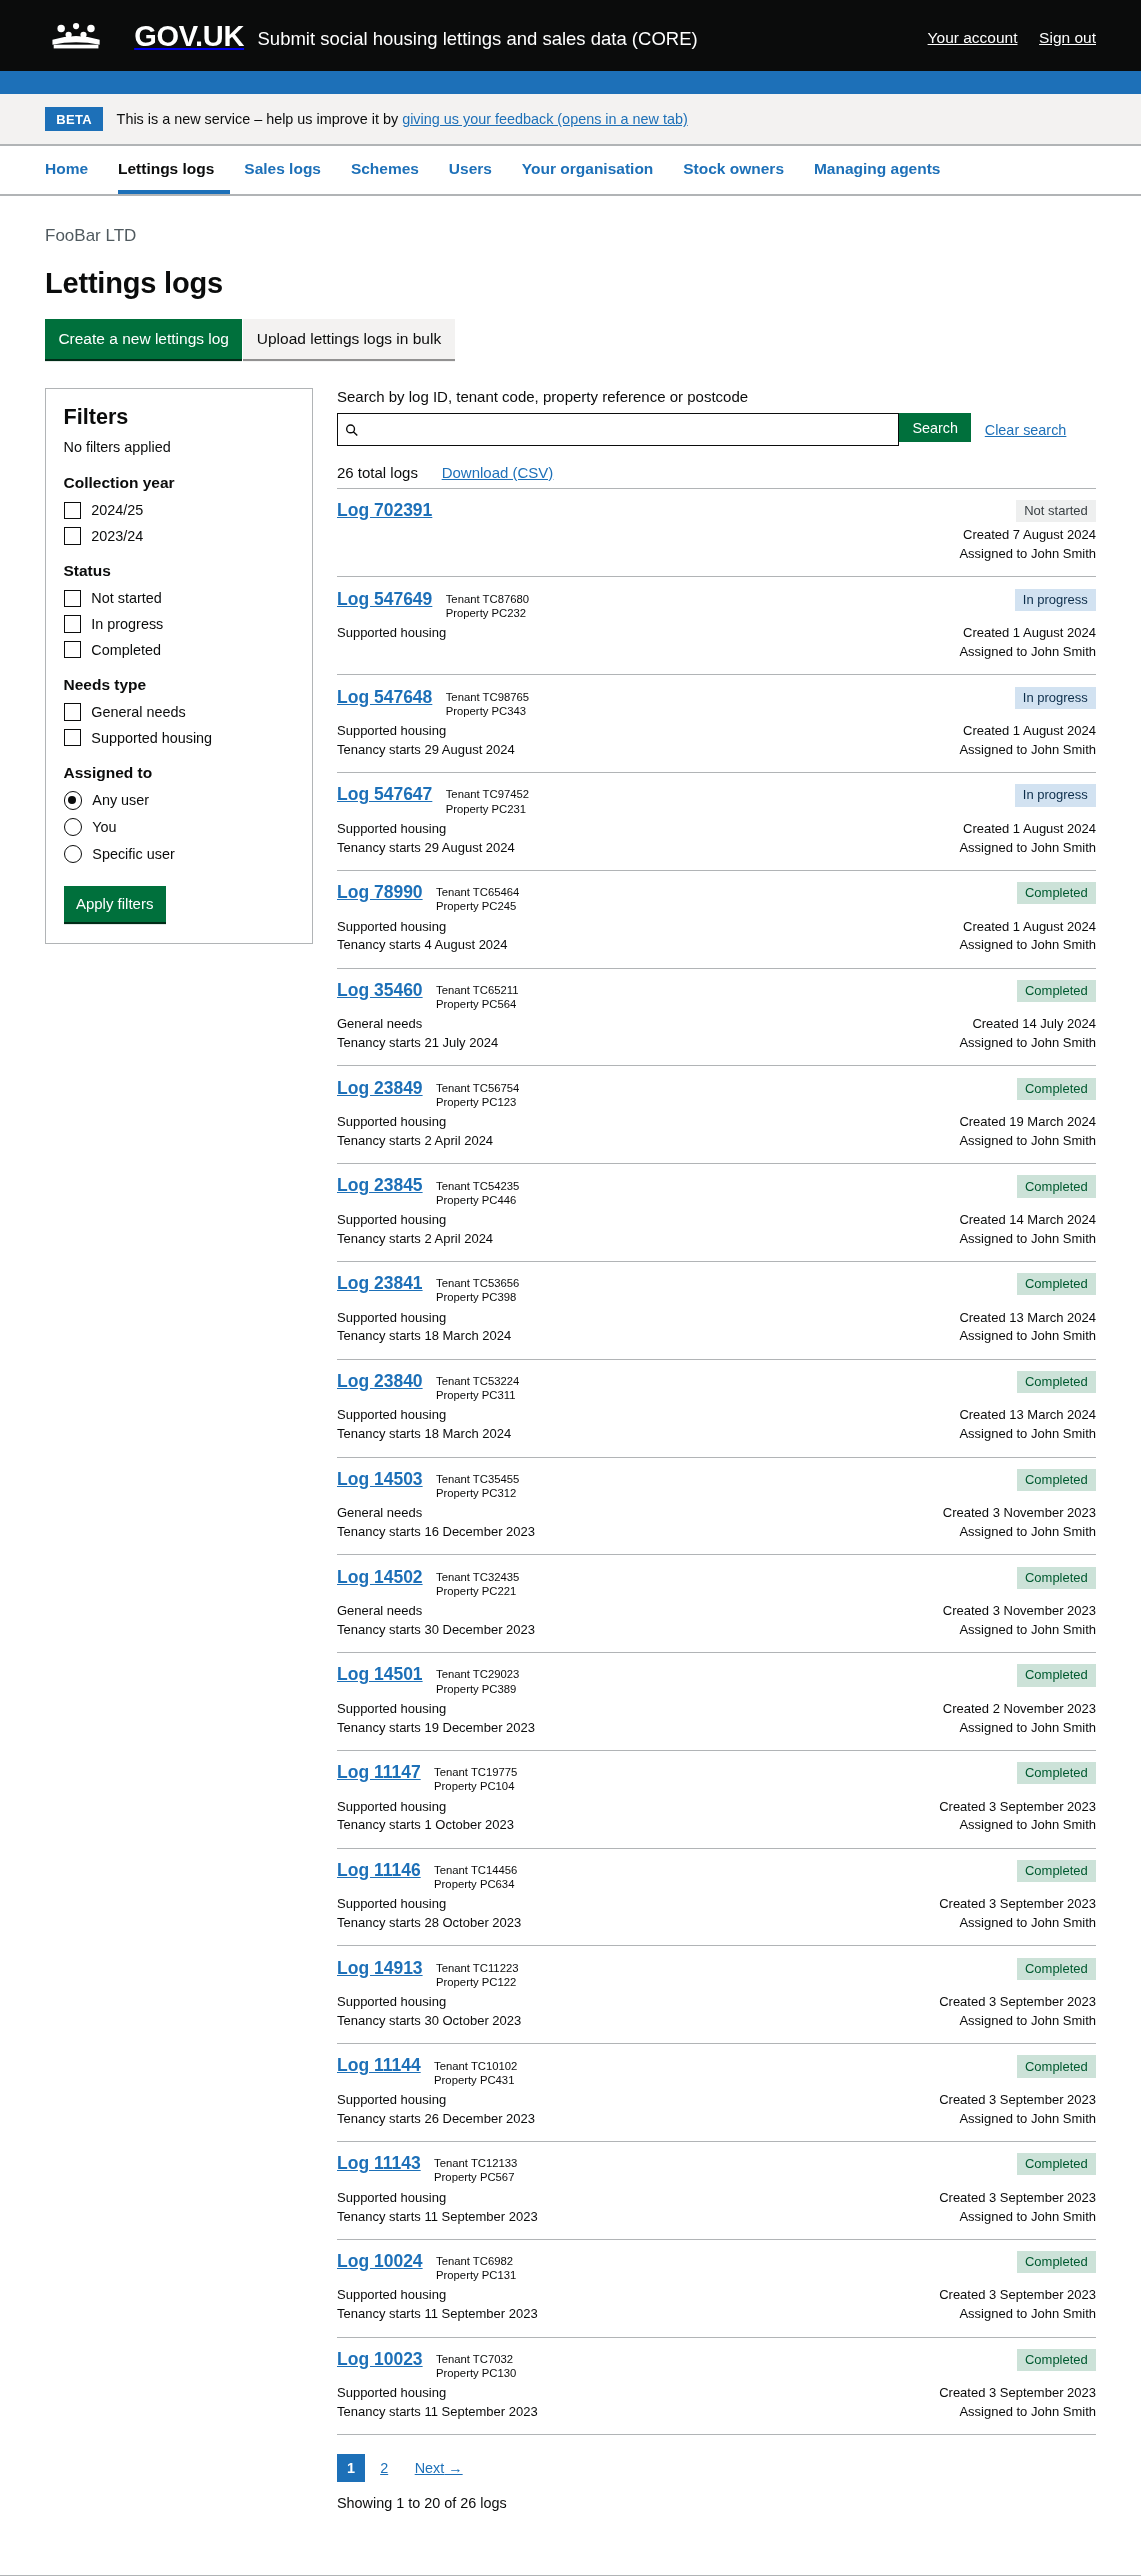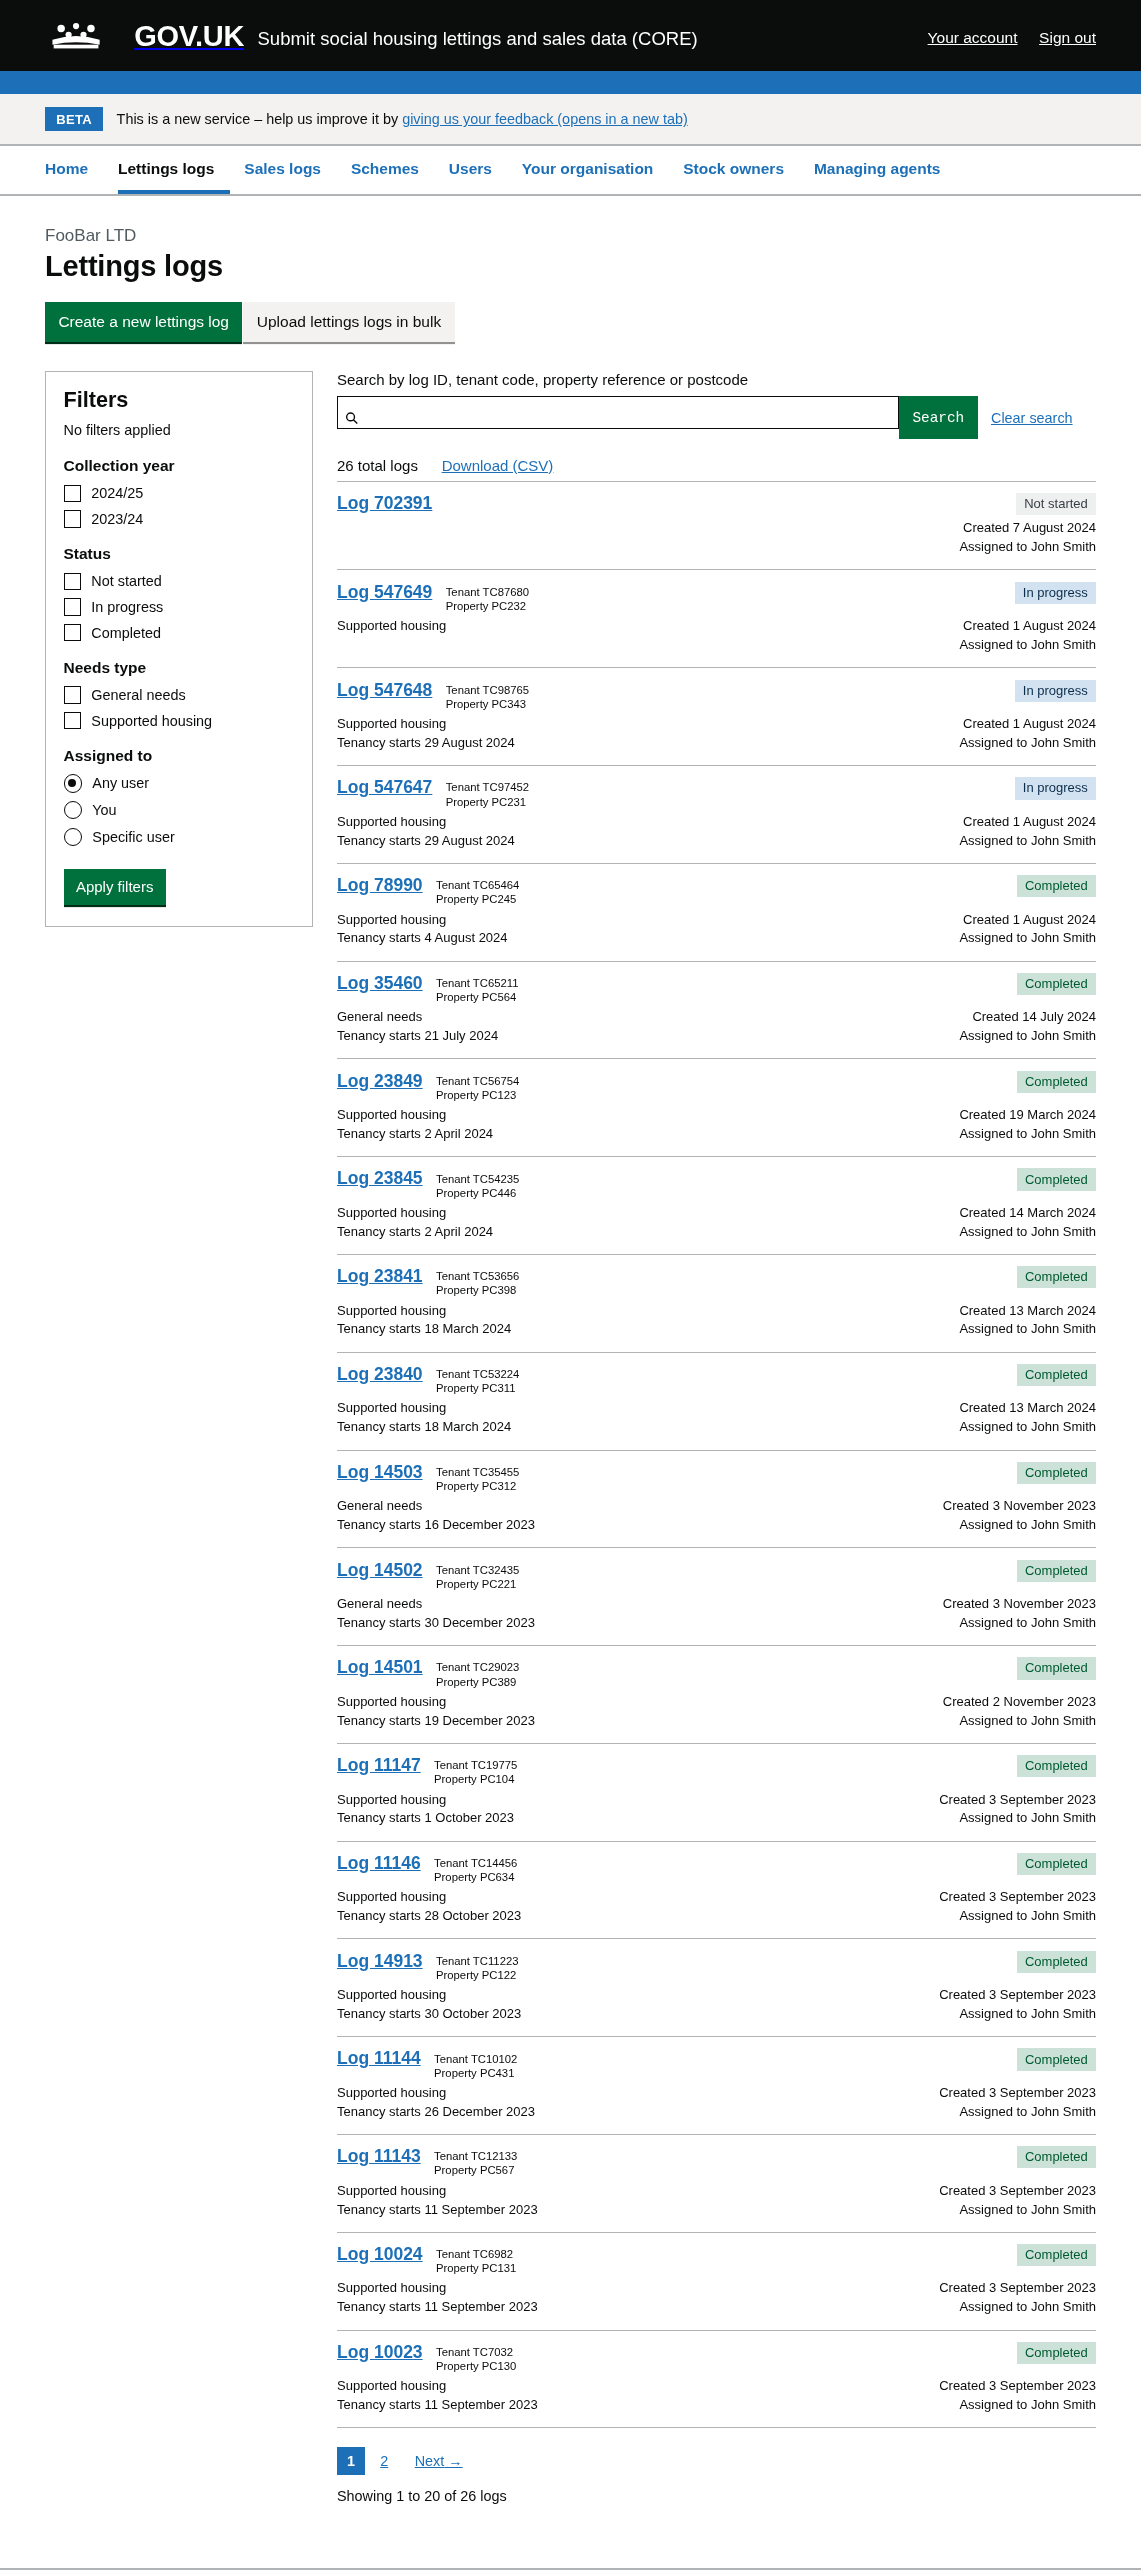--- a/index.html
+++ b/index.html
@@ -61,21 +61,21 @@
     margin-right: 14.4px;
     font-size: 15.5px; font-weight: bold; color: #1d70b8; text-decoration: none;
   }
   .nav-list a.active {
     color: #0b0c0c;
     border-bottom: 4.1px solid #1d70b8;
   }
 
   
   .main { padding-top: 30px; padding-bottom: 31px; }
-  .org-caption { font-size: 17px; color: #505a5f; margin-bottom: 4px; }
+  .org-caption { font-size: 17px; color: #505a5f; margin-bottom: 21px; }
   .page-title { font-size: 29px; font-weight: bold; margin: 0 0 19.6px 0; letter-spacing: -0.2px;}
 
   .button-row { display: flex; gap: 1px; margin-bottom: 29px; }
   .btn {
     font-size: 15.5px; padding: 10.3px 13.4px 11.3px; border: none; cursor: pointer;
     font-family: inherit;
   }
   .btn-green {
     background: #00703c; color: #fff; box-shadow: 0 2.1px 0 #002d18;
   }
@@ -122,21 +122,21 @@
   .search-input {
     width: 100%; height: 33px; border: 1.5px solid #0b0c0c; font-size: 14.4px;
     padding: 4.1px 6.2px 4.1px 28px; font-family: inherit;
   }
   .search-icon {
     position: absolute; left: 8.2px; top: 50%; transform: translateY(-50%);
     width: 13.4px; height: 13.4px;
   }
   .search-btn {
     background: #00703c; color: #fff; border: none; font-size: 14.4px;
-    padding: 0 13.4px; cursor: pointer; font-family: Liberation Mono, monospace; height: 43px;
+    padding: 0 13.4px; cursor: pointer; font-family: Liberation Sans, sans-serif; height: 29px;
   }
   .clear-link {
     color: #1d70b8; font-size: 14.4px; text-decoration: underline;
     align-self: center; margin-left: 13.4px;
   }
 
   .results-meta { font-size: 15px; margin-bottom: 7.2px; }
   .results-meta .download { color: #1d70b8; text-decoration: underline; margin-left: 19.6px; }
 
   

